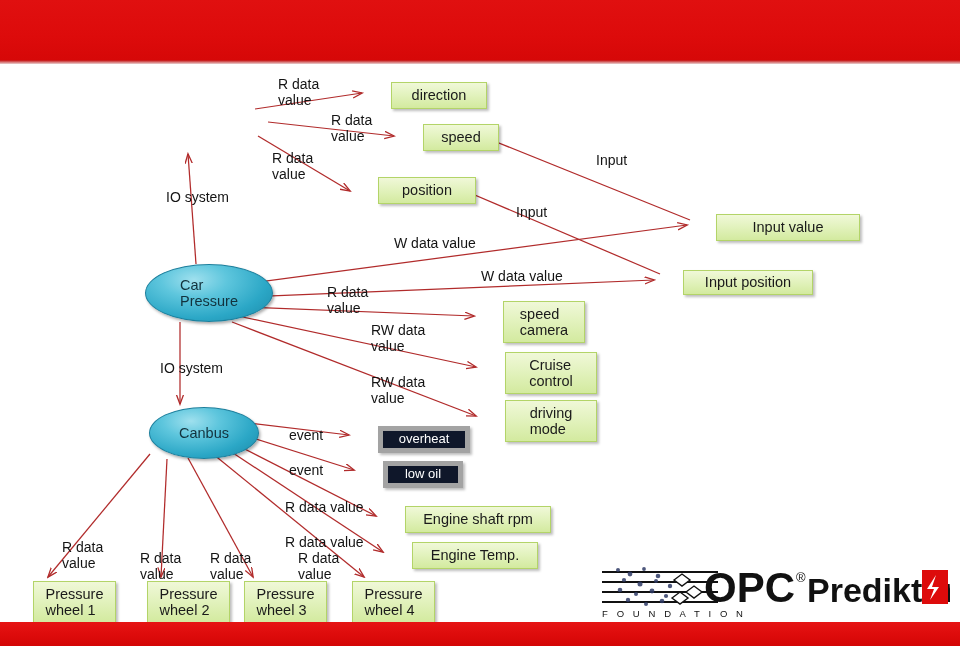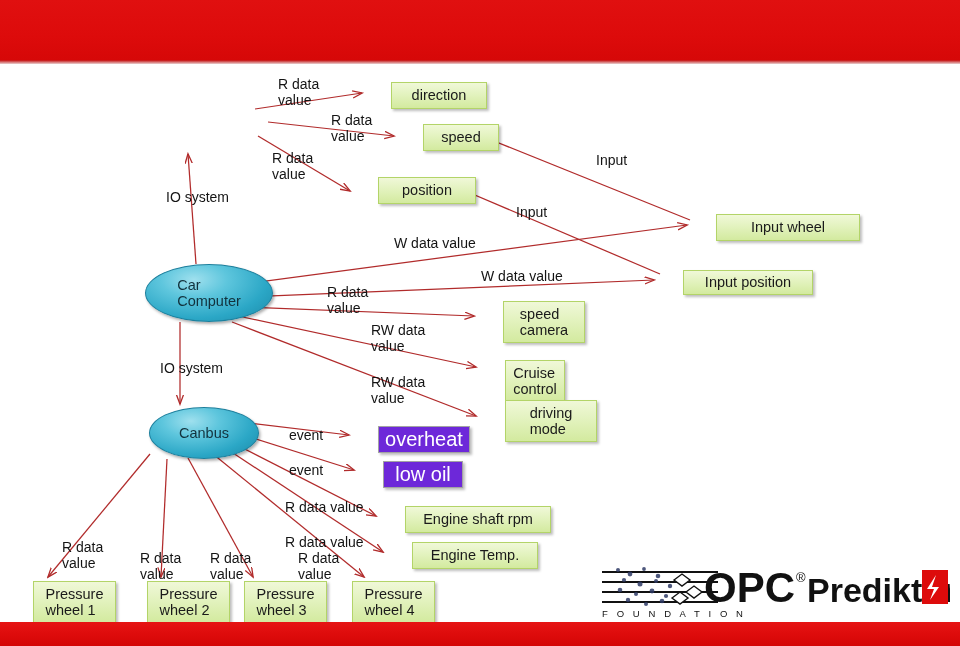--- a/index.html
+++ b/index.html
@@ -87,24 +87,24 @@
 
   .greenbox {
     background: linear-gradient(180deg, #f0f8d8 0%, #e2f2bd 48%, #d3ea9f 100%);
     border: 1px solid #b3d468;
     color: #1a1a1a;
     font-size: 14.5px;
     box-shadow: 1.5px 1.5px 2.5px rgba(0,0,0,0.26);
   }
 
   .bluebox {
-    background: #6d28d9;
-    border: 1px solid #a3a3a3;
+    background: #0f172a;
+    border: 5px solid #a3a3a3;
     color: #ffffff;
-    font-size: 20px;
+    font-size: 13px;
     box-shadow: 1.5px 1.5px 2.5px rgba(0,0,0,0.26);
   }
 
   
   .edge-label {
     position: absolute;
     font-size: 14px;
     color: #141414;
     white-space: pre-line;
     line-height: 1.14;
@@ -167,31 +167,31 @@
         <path d="M227,385 L383,488"></path>
 
         <path d="M150,390 L48,513"></path>
         <path d="M167,395 L161,513"></path>
         <path d="M188,394 L253,513"></path>
         <path d="M213,390 L364,513"></path>
       </g>
     </svg>
 
     <div class="node ellipse" style="left:120px;top:200px;width:128px;height:58px;">Car
-Computer</div>
+Pressure</div>
     <div class="node ellipse" style="left:124px;top:343px;width:110px;height:52px;">Canbus</div>
 
     <div class="node greenbox" style="left:366px;top:18px;width:96px;height:27px;">direction</div>
     <div class="node greenbox" style="left:398px;top:60px;width:76px;height:27px;">speed</div>
     <div class="node greenbox" style="left:353px;top:113px;width:98px;height:27px;">position</div>
-    <div class="node greenbox" style="left:691px;top:150px;width:144px;height:27px;">Input wheel</div>
+    <div class="node greenbox" style="left:691px;top:150px;width:144px;height:27px;">Input value</div>
     <div class="node greenbox" style="left:658px;top:206px;width:130px;height:25px;">Input position</div>
     <div class="node greenbox" style="left:478px;top:237px;width:82px;height:42px;">speed
 camera</div>
-    <div class="node greenbox" style="left:480px;top:296px;width:60px;height:42px;">Cruise
+    <div class="node greenbox" style="left:480px;top:288px;width:92px;height:42px;">Cruise
 control</div>
     <div class="node greenbox" style="left:480px;top:336px;width:92px;height:42px;">driving
 mode</div>
     <div class="node greenbox" style="left:380px;top:442px;width:146px;height:27px;">Engine shaft rpm</div>
     <div class="node greenbox" style="left:387px;top:478px;width:126px;height:27px;">Engine Temp.</div>
     <div class="node greenbox" style="left:8px;top:517px;width:83px;height:42px;">Pressure
 wheel 1</div>
     <div class="node greenbox" style="left:122px;top:517px;width:83px;height:42px;">Pressure
 wheel 2</div>
     <div class="node greenbox" style="left:219px;top:517px;width:83px;height:42px;">Pressure

